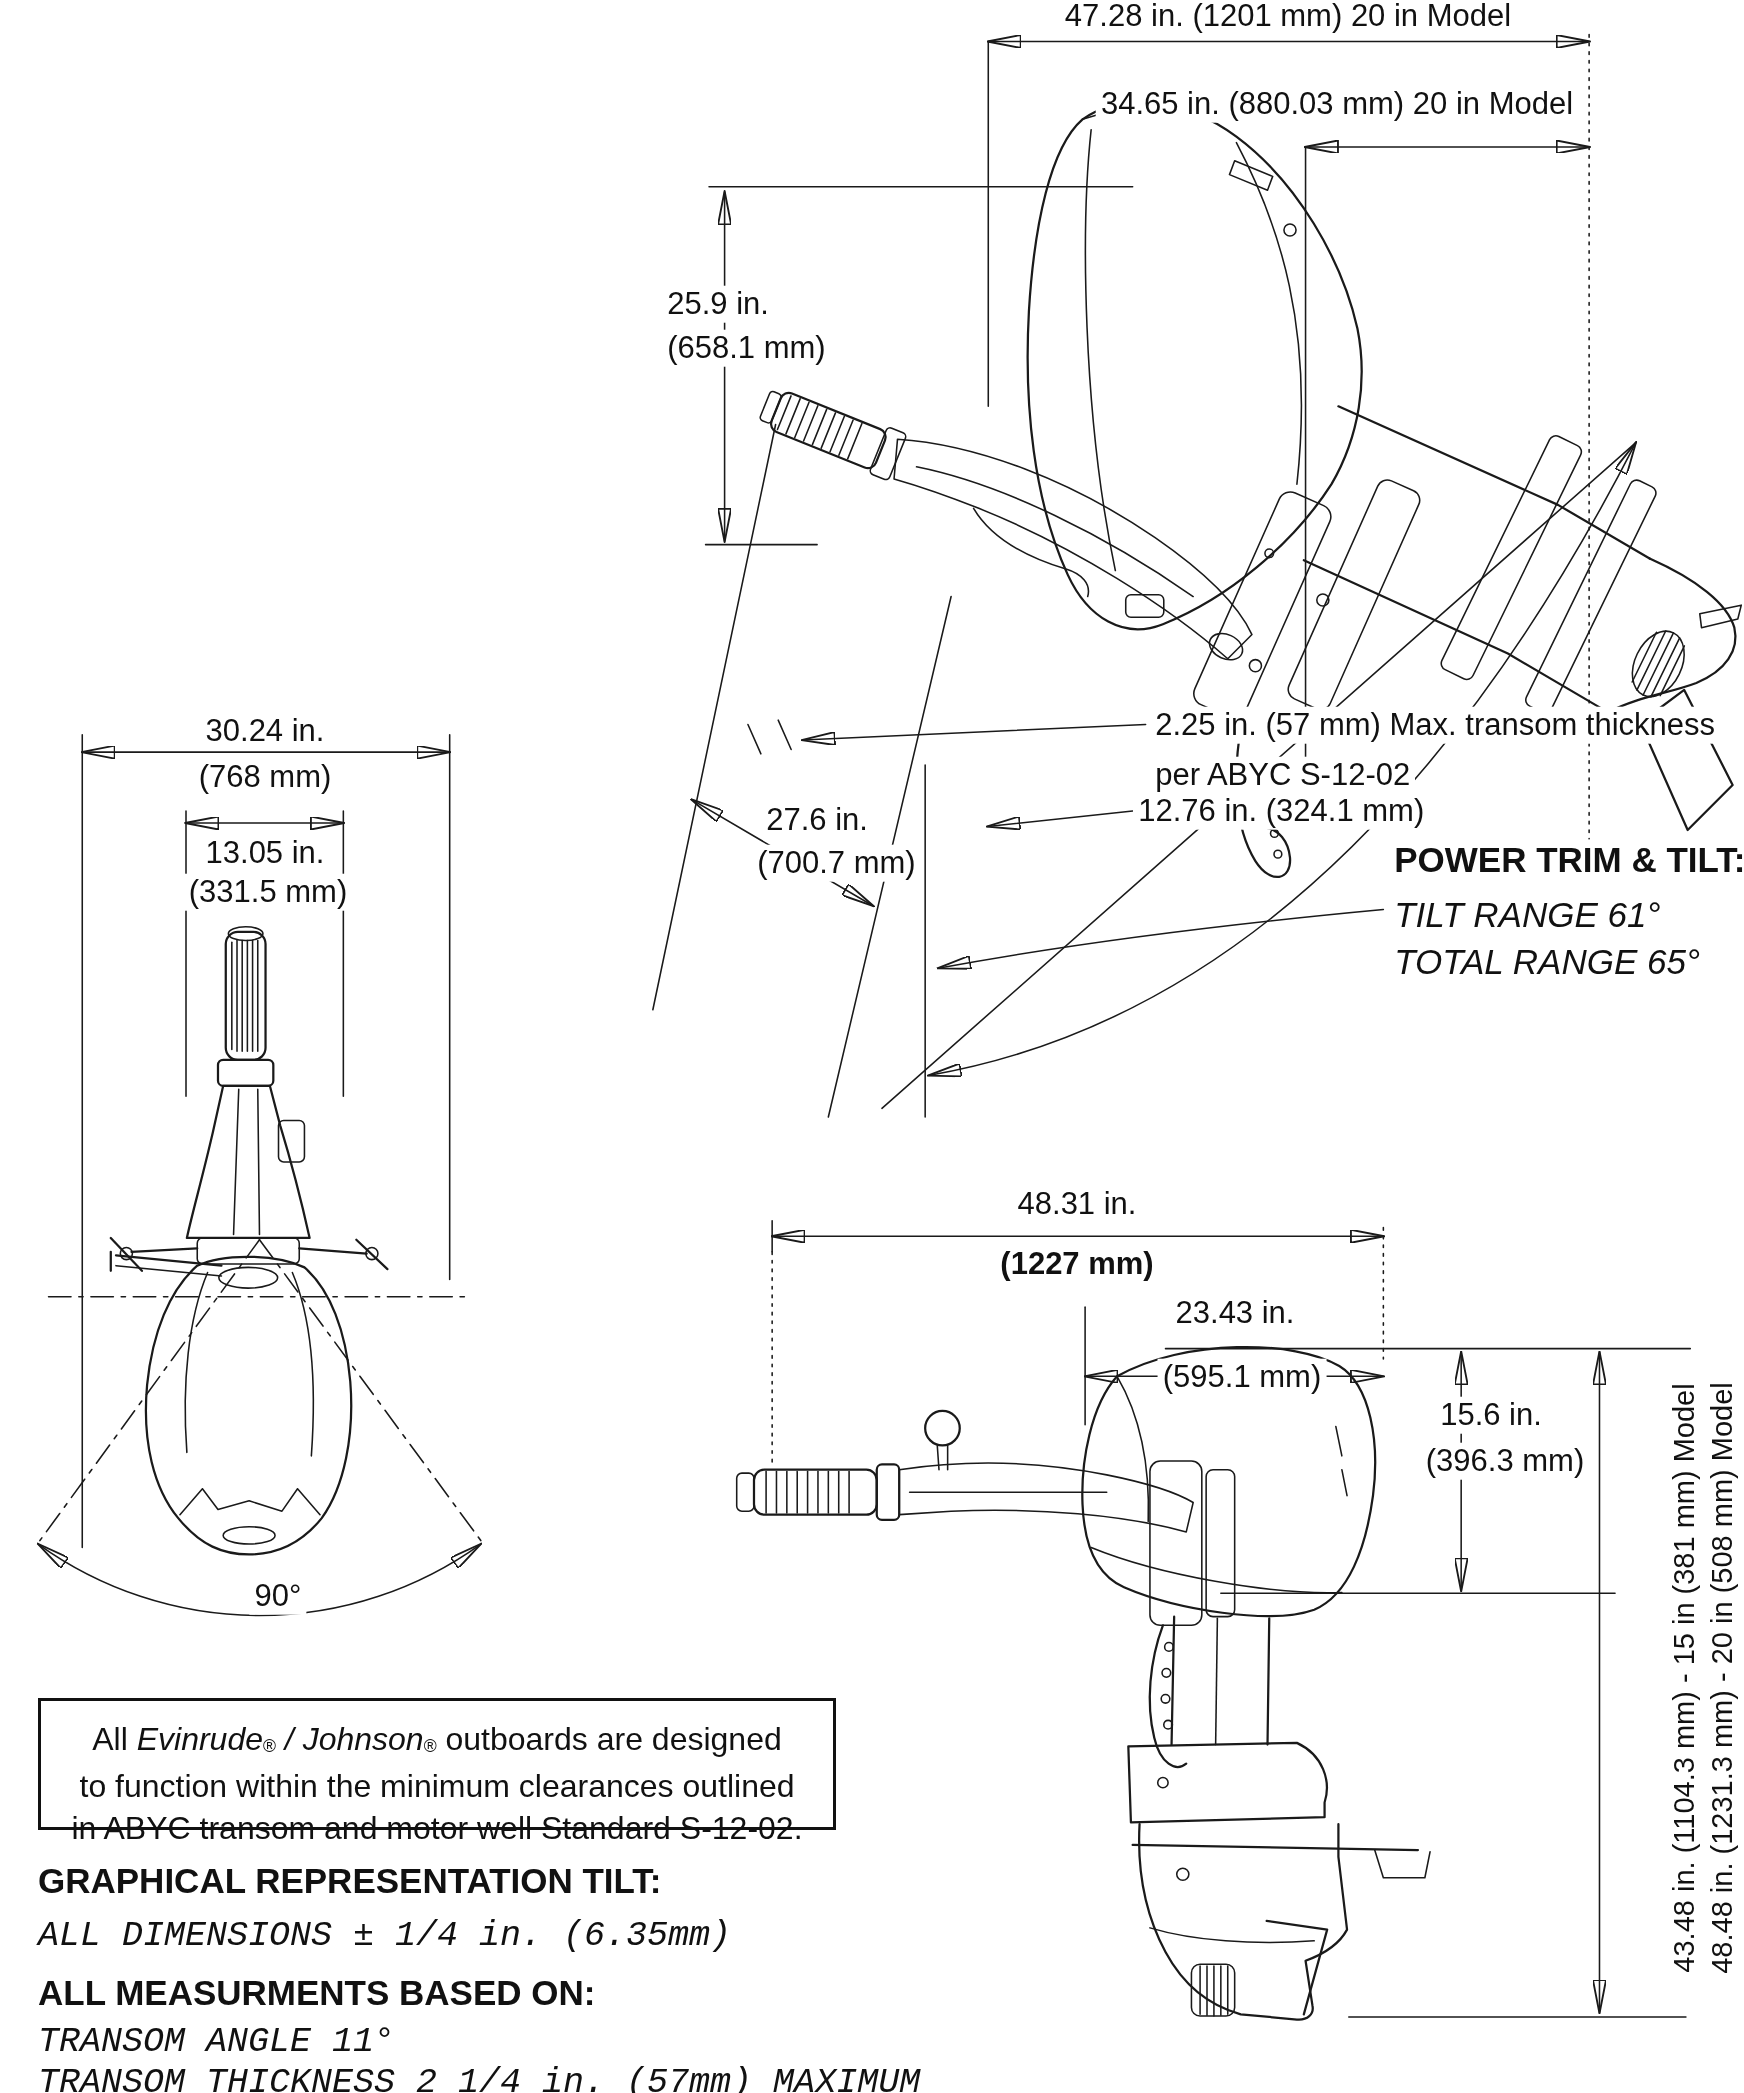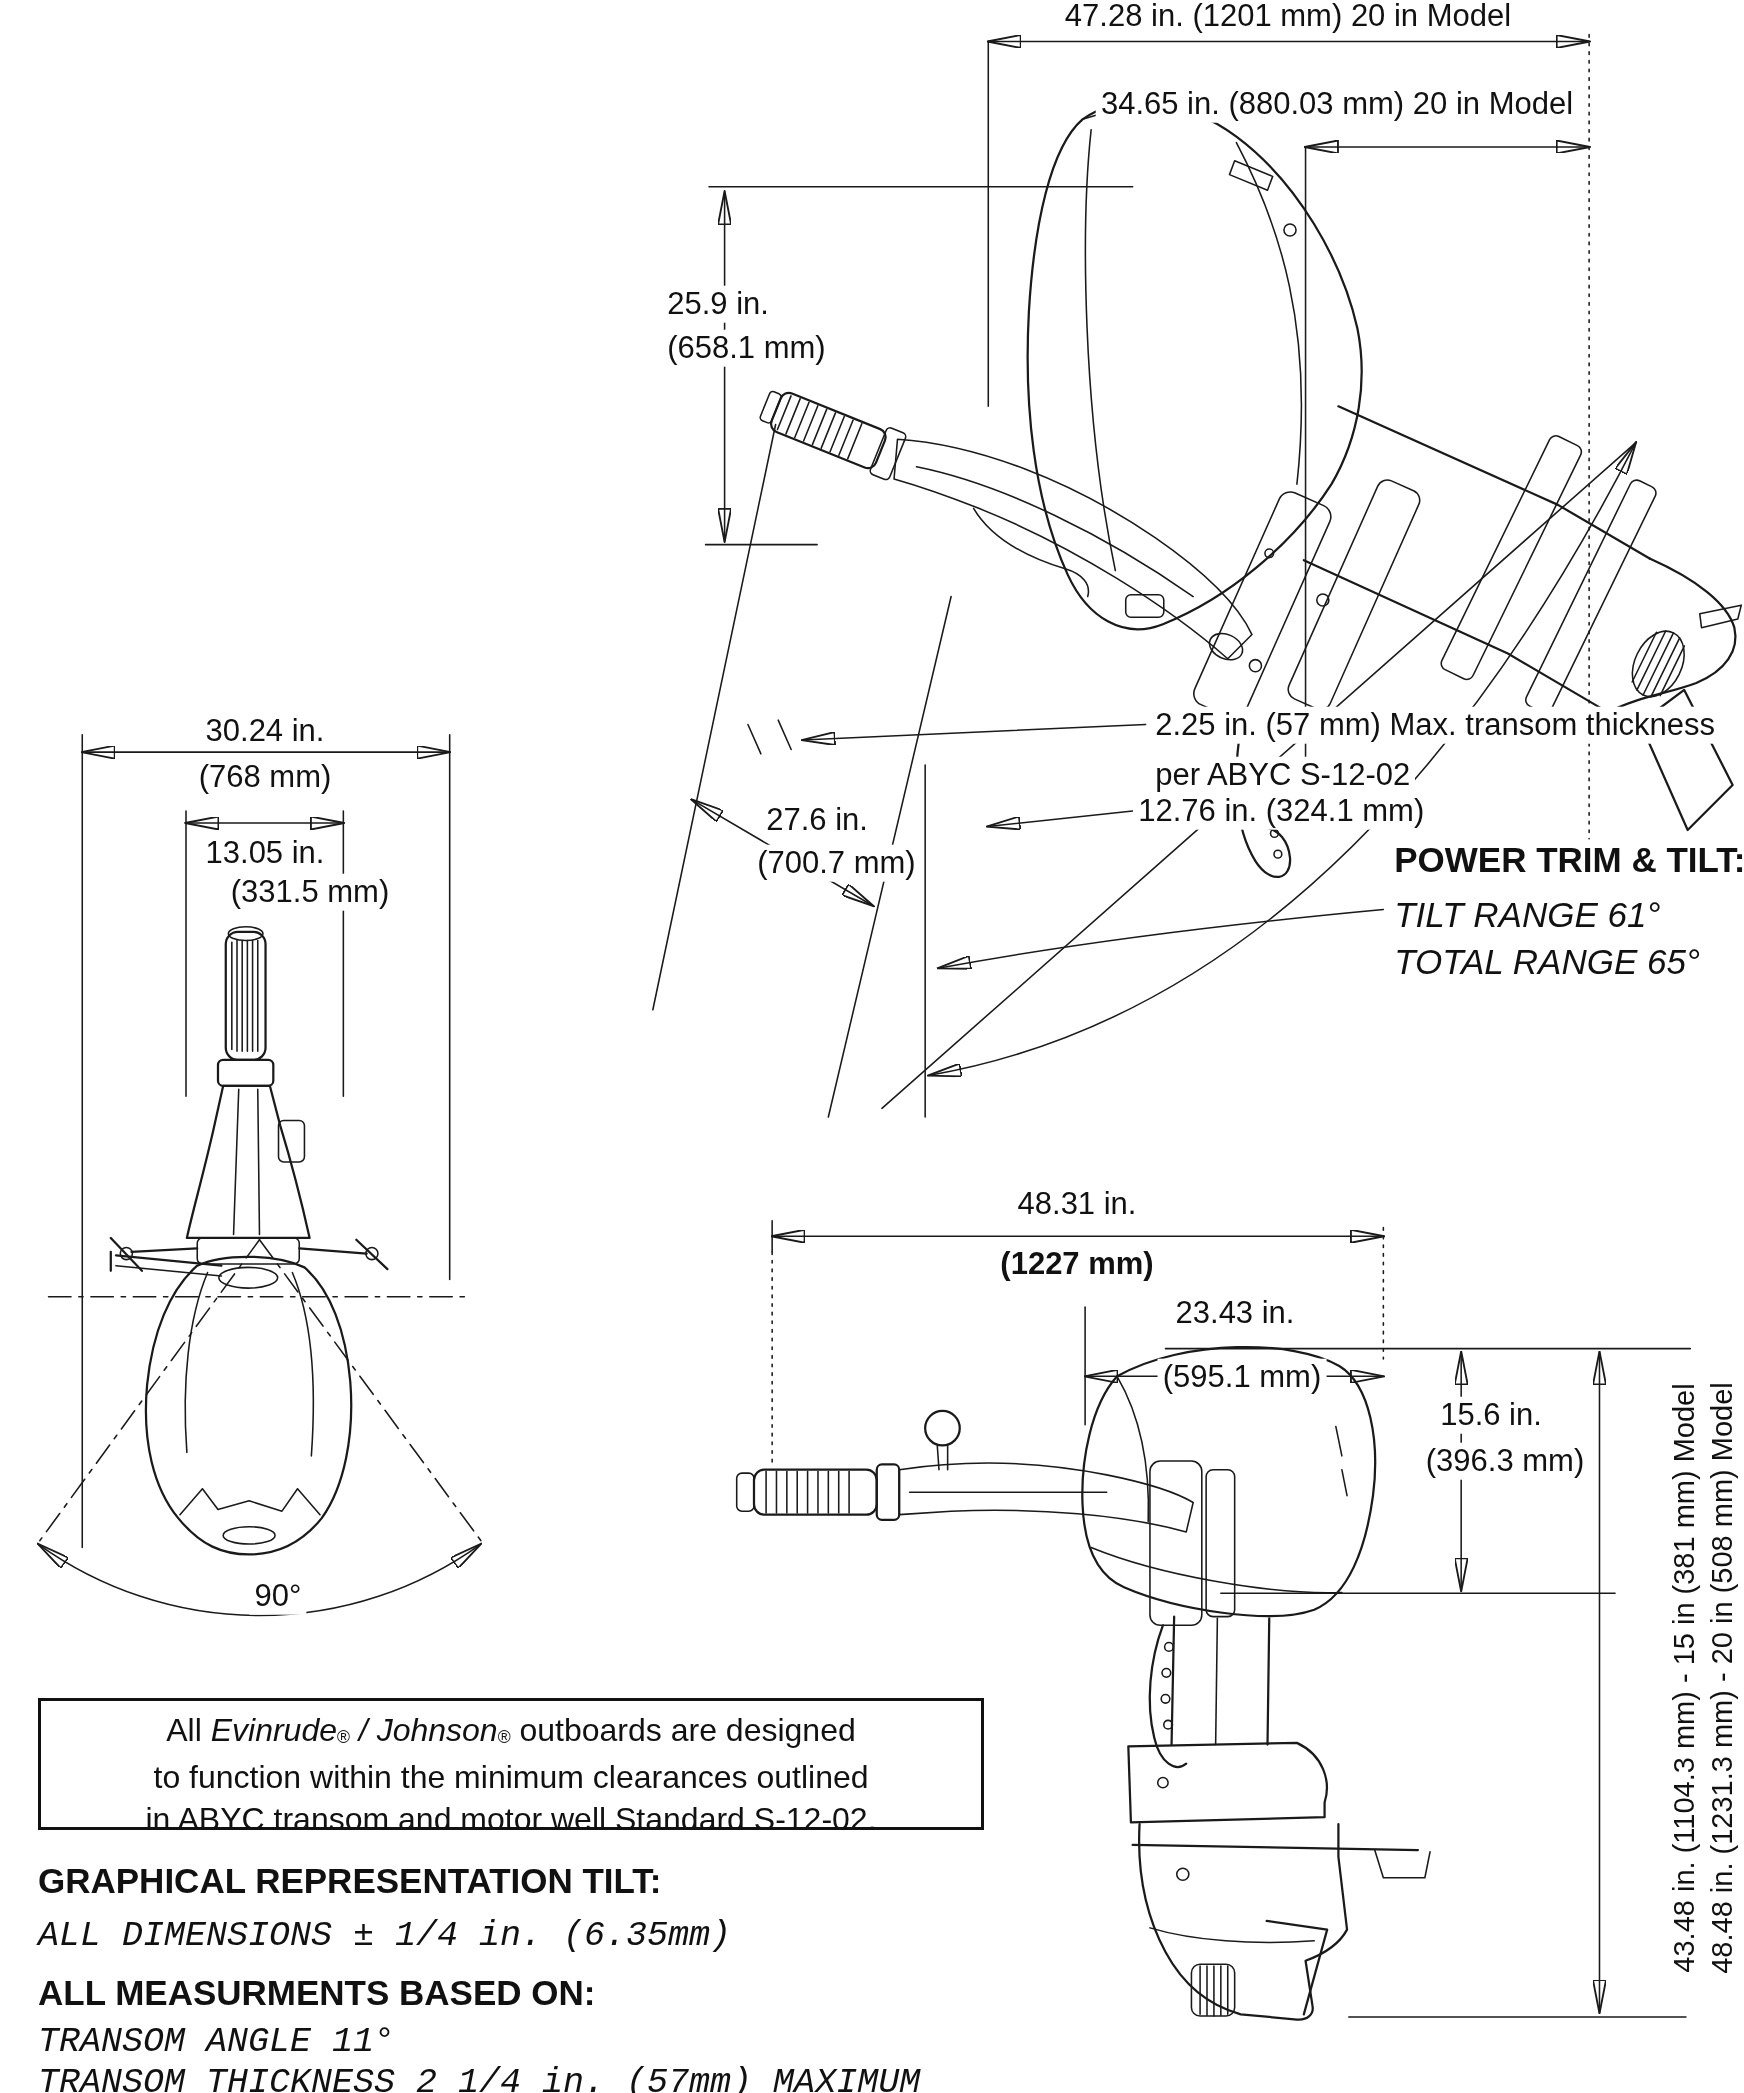--- a/index.html
+++ b/index.html
@@ -22,23 +22,23 @@
   .c{transform:translate(-50%,-50%);}
   .l{transform:translate(0,-50%);}
   .b{font-weight:bold;}
   .it{font-style:italic;}
   .f40{font-size:35px;}
   .rot{
     width:692px;text-align:center;font-size:29px;background:transparent;
     transform:translate(-50%,-50%) rotate(-90deg);
   }
   #note-box{
-    position:absolute;left:38px;top:1698px;width:946px;height:132px;
+    position:absolute;left:38px;top:1698px;width:798px;height:132px;
     border:3.5px solid #111;box-sizing:border-box;background:#fff;
-    font-size:32px;line-height:42px;text-align:center;padding-top:8px;
+    font-size:32px;line-height:42px;text-align:center;padding-top:17px;
   }
   .reg{font-size:0.55em;vertical-align:baseline;position:relative;top:0.12em;font-style:normal;}
   .foot{position:absolute;left:38px;white-space:nowrap;background:#fff;}
   .fh{font-size:35px;font-weight:bold;}
   .fi{font-size:35px;font-style:italic;font-family:Liberation Mono, monospace;}
 </style>
 </head>
 <body>
 
 <div id="canvas">
@@ -289,21 +289,21 @@
   <div class="lbl l" style="left:1133px;top:811px;">12.76 in. (324.1 mm)</div>
   <div class="lbl l" style="left:761px;top:820px;">27.6 in.</div>
   <div class="lbl l" style="left:752px;top:863px;">(700.7 mm)</div>
   <div class="lbl l b f40" style="left:1389px;top:860px;">POWER TRIM &amp; TILT:</div>
   <div class="lbl l it f40" style="left:1389px;top:915px;">TILT RANGE 61°</div>
   <div class="lbl l it f40" style="left:1389px;top:962px;">TOTAL RANGE 65°</div>
 
   <div class="lbl c" style="left:265px;top:731px;">30.24 in.</div>
   <div class="lbl c" style="left:265px;top:777px;">(768 mm)</div>
   <div class="lbl c" style="left:265px;top:853px;">13.05 in.</div>
-  <div class="lbl c" style="left:268px;top:892px;margin-left:42px;">(331.5 mm)</div>
+  <div class="lbl c" style="left:268px;top:892px;">(331.5 mm)</div>
   <div class="lbl c" style="left:278px;top:1596px;">90°</div>
 
   <div class="lbl c" style="left:1077px;top:1204px;">48.31 in.</div>
   <div class="lbl c" style="left:1077px;top:1264px;font-weight:bold;">(1227 mm)</div>
   <div class="lbl c" style="left:1235px;top:1313px;">23.43 in.</div>
   <div class="lbl c" style="left:1242px;top:1377px;">(595.1 mm)</div>
   <div class="lbl c" style="left:1491px;top:1415px;">15.6 in.</div>
   <div class="lbl c" style="left:1505px;top:1461px;">(396.3 mm)</div>
   <div class="lbl rot" style="left:1684px;top:1678px;">43.48 in. (1104.3 mm) - 15 in (381 mm) Model</div>
   <div class="lbl rot" style="left:1722px;top:1678px;">48.48 in. (1231.3 mm) - 20 in (508 mm) Model</div>

